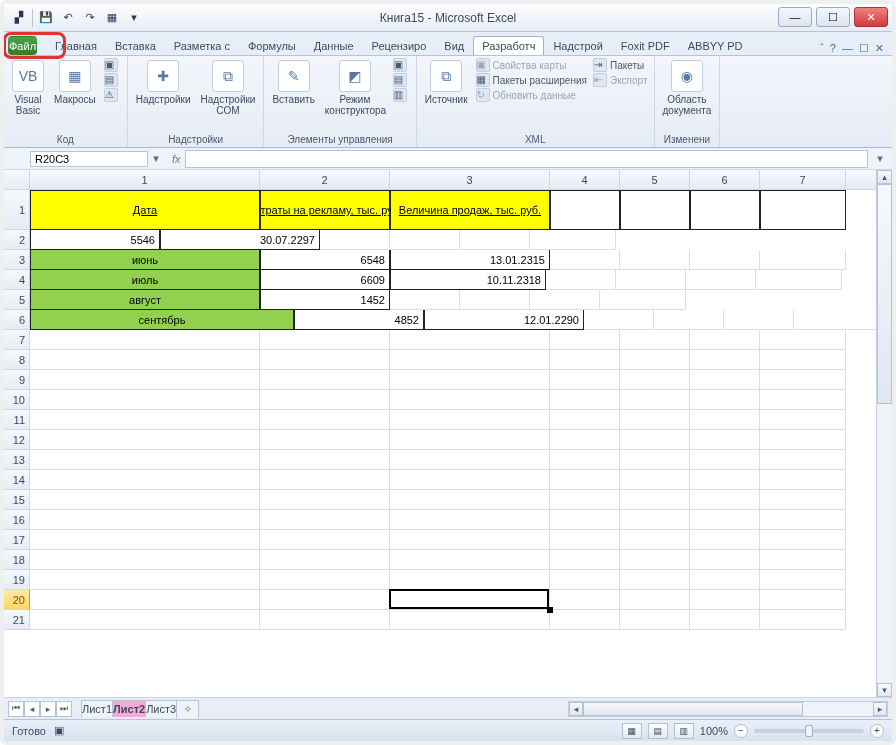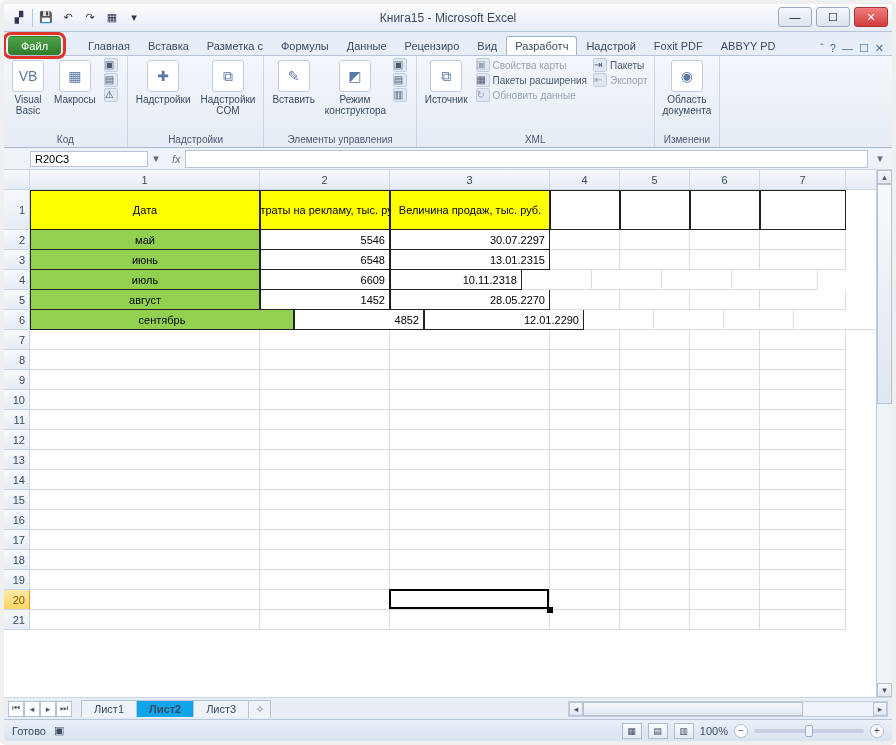--- a/index.html
+++ b/index.html
@@ -9,21 +9,21 @@
   .qat { display:flex; gap:4px; padding:0 6px; align-items:center;}
   .qat .qbtn { width:18px; height:18px; display:flex; align-items:center; justify-content:center; font-size:11px; color:#335; cursor:pointer;}
   .qat .sep { width:1px; height:18px; background:#b9c6da;}
   .title-text { position:absolute; left:50%; transform:translateX(-50%); font-size:12px; color:#3b4a63;}
   .winbtns { margin-left:auto; display:flex;}
   .winbtn { width:34px; height:20px; margin-top:-1px; border:1px solid #9aa9c3; border-radius:3px; margin-right:4px; display:flex; align-items:center; justify-content:center; font-size:11px; background:linear-gradient(#f4f7fb,#dce4ef); cursor:pointer;}
   .winbtn.close { background:linear-gradient(#f08080,#d23b3b); color:#fff; border-color:#a33;}
   .tabs { height:24px; background:#e8eef7; display:flex; align-items:flex-end; padding-left:4px; font-size:11px; border-bottom:1px solid #b5c4d9; position:relative;}
   .tab { padding:3px 8px; color:#3b4a63; cursor:pointer; border:1px solid transparent; border-bottom:none; white-space:nowrap;}
   .tab.active { background:#fff; border-color:#a4b3cb; border-radius:3px 3px 0 0;}
-  .tab.file { background:linear-gradient(#4fa24a,#2f7d2a); color:#fff; border-radius:4px; padding:3px 12px; margin-right:18px; position:relative;}
+  .tab.file { background:linear-gradient(#4fa24a,#2f7d2a); color:#fff; border-radius:4px; padding:3px 0; margin-right:9px; position:relative;}
   .file-highlight { position:absolute; border:3px solid #e1322d; border-radius:8px; pointer-events:none;}
   .helpicons { margin-left:auto; display:flex; gap:6px; padding-right:8px; font-size:11px; color:#3b6fa3;}
   .ribbon { height:92px; background:linear-gradient(#f3f6fb,#e6ecf5); border-bottom:1px solid #a8b8cf; display:flex; font-size:10px;}
   .rgroup { border-right:1px solid #cbd6e6; display:flex; flex-direction:column; padding:2px 6px;}
   .rgroup .items { flex:1; display:flex; gap:6px; align-items:flex-start;}
   .rgroup .glabel { text-align:center; color:#4a5870; font-size:10px; padding-top:2px;}
   .rbtn { display:flex; flex-direction:column; align-items:center; gap:2px; cursor:pointer; padding:2px 2px; color:#3b4a63;}
   .rbtn .ricon { width:28px; height:28px; background:#fff; border:1px solid #c2cee0; border-radius:3px; display:flex; align-items:center; justify-content:center; font-size:14px; color:#5a78a5;}
   .rbtn .ricon.big { width:32px; height:32px;}
   .rbtn .rlabel { text-align:center; max-width:60px; white-space:normal; line-height:1.1;}
@@ -44,31 +44,31 @@
   .corner { width:26px; border-right:1px solid #cbd6e6; background:linear-gradient(#f6f8fc,#e6ecf5);}
   .colh { border-right:1px solid #cbd6e6; display:flex; align-items:center; justify-content:center; cursor:pointer;}
   .rows { }
   .row { display:flex; height:20px; font-size:11px;}
   .row.hdr { height:40px;}
   .rh { width:26px; background:linear-gradient(#f6f8fc,#e6ecf5); border-right:1px solid #cbd6e6; border-bottom:1px solid #cbd6e6; display:flex; align-items:center; justify-content:flex-end; padding-right:4px; color:#3a4a62; cursor:pointer;}
   .rh.sel { background:linear-gradient(#ffe9a7,#ffd664); color:#7a5b00; border-right:1px solid #c9a227;}
   .cell { border-right:1px solid #d8dee8; border-bottom:1px solid #d8dee8; padding:0 4px; display:flex; align-items:center; overflow:hidden; white-space:nowrap;}
   .cell.tborder { border:1px solid #222; border-top:none;}
   .row.hdr .cell { border:1px solid #222;}
-  .yellow { background:#ffff00;}
+  .yellow { background:#ffff00;text-decoration:underline;}
   .green { background:#92d050;}
   .center { justify-content:center; text-align:center;}
   .right { justify-content:flex-end;}
   .sel-outline { position:absolute; border:2px solid #000; pointer-events:none;}
   .sel-handle { position:absolute; width:6px; height:6px; background:#000; pointer-events:none;}
   .sheet-tabs { height:22px; background:#e9eef6; border-top:1px solid #cbd6e6; display:flex; align-items:center; font-size:11px;}
   .stnav { display:flex; gap:0; padding:0 4px;}
   .stnav span { width:16px; height:16px; border:1px solid #b7c3d6; background:#fff; display:flex; align-items:center; justify-content:center; font-size:9px; cursor:pointer; color:#556;}
-  .stab { padding:2px 12px; border:1px solid #b7c3d6; border-bottom:none; background:#eef2f9; margin-left:-1px; cursor:pointer; color:#3b4a63;}
-  .stab.active { background:#0ea5e9; font-weight:bold;}
+  .stab { padding:2px 0; border:1px solid #b7c3d6; border-bottom:none; background:#eef2f9; margin-left:-1px; cursor:pointer; color:#3b4a63;}
+  .stab.active { background:#f9a8d4; font-weight:bold;}
   .stab.new { padding:2px 6px; color:#777;}
   .hscroll-gap { flex:1; display:flex; align-items:center; justify-content:flex-end; padding-right:4px;}
   .hscroll { height:16px; background:#eef2f9; border:1px solid #c3cddd; width:320px; position:relative;}
   .hscroll .thumb{ position:absolute; left:14px; top:0; bottom:0; width:220px; background:linear-gradient(#f6f9fc,#dfe7f2); border:1px solid #b5c2d6;}
   .hscroll .arr{ position:absolute; top:0; bottom:0; width:14px; background:linear-gradient(#f6f9fc,#dfe7f2); border:1px solid #b5c2d6; display:flex; align-items:center; justify-content:center; font-size:9px; color:#556;}
   .hscroll .arr.l{left:0;} .hscroll .arr.r{right:0;}
   .statusbar { height:22px; background:linear-gradient(#eaf0f9,#d9e2ef); display:flex; align-items:center; font-size:11px; color:#3b4a63; border-top:1px solid #b5c4d9; padding:0 8px;}
   .status-right { margin-left:auto; display:flex; align-items:center; gap:6px;}
   .viewbtn { width:20px; height:16px; border:1px solid #b0bed4; background:linear-gradient(#fdfefe,#e3e9f2); cursor:pointer; display:flex; align-items:center; justify-content:center; font-size:9px;}
   .zoom-slider { width:110px; height:4px; background:#c6d0e0; position:relative; border-radius:2px;}
@@ -267,21 +267,20 @@
           <div class="cell yellow center" style="width:230px">Дата</div>
           <div class="cell yellow center" style="width:130px">Затраты на рекламу, тыс. руб.</div>
           <div class="cell yellow center" style="width:160px">Величина продаж, тыс. руб.</div>
           <div class="cell " style="width:70px"></div>
           <div class="cell " style="width:70px"></div>
           <div class="cell " style="width:70px"></div>
           <div class="cell " style="width:86px"></div>
         </div>
         <div class="row">
           <div class="rh">2</div>
-          <div class="cell green center tborder" style="width:230px">май</div>
           <div class="cell right tborder" style="width:130px">5546</div>
           <div class="cell right tborder" style="width:160px">30.07.2297</div>
           <div class="cell " style="width:70px"></div>
           <div class="cell " style="width:70px"></div>
           <div class="cell " style="width:70px"></div>
           <div class="cell " style="width:86px"></div>
         </div>
         <div class="row">
           <div class="rh">3</div>
           <div class="cell green center tborder" style="width:230px">июнь</div>
@@ -289,31 +288,30 @@
           <div class="cell right tborder" style="width:160px">13.01.2315</div>
           <div class="cell " style="width:70px"></div>
           <div class="cell " style="width:70px"></div>
           <div class="cell " style="width:70px"></div>
           <div class="cell " style="width:86px"></div>
         </div>
         <div class="row">
           <div class="rh">4</div>
           <div class="cell green center tborder" style="width:230px">июль</div>
           <div class="cell right tborder" style="width:130px">6609</div>
-          <div class="cell right tborder" style="width:132px">10.11.2318</div>
+          <div class="cell right tborder" style="width:156px">10.11.2318</div>
           <div class="cell " style="width:70px"></div>
           <div class="cell " style="width:70px"></div>
           <div class="cell " style="width:70px"></div>
           <div class="cell " style="width:86px"></div>
         </div>
         <div class="row">
           <div class="rh">5</div>
           <div class="cell green center tborder" style="width:230px">август</div>
           <div class="cell right tborder" style="width:130px">1452</div>
-          <div class="cell right tborder" style="width:160px">28.05.2270</div>
           <div class="cell " style="width:70px"></div>
           <div class="cell " style="width:70px"></div>
           <div class="cell " style="width:70px"></div>
           <div class="cell " style="width:86px"></div>
         </div>
         <div class="row">
           <div class="rh">6</div>
           <div class="cell green center tborder" style="width:264px">сентябрь</div>
           <div class="cell right tborder" style="width:130px">4852</div>
           <div class="cell right tborder" style="width:160px">12.01.2290</div>

